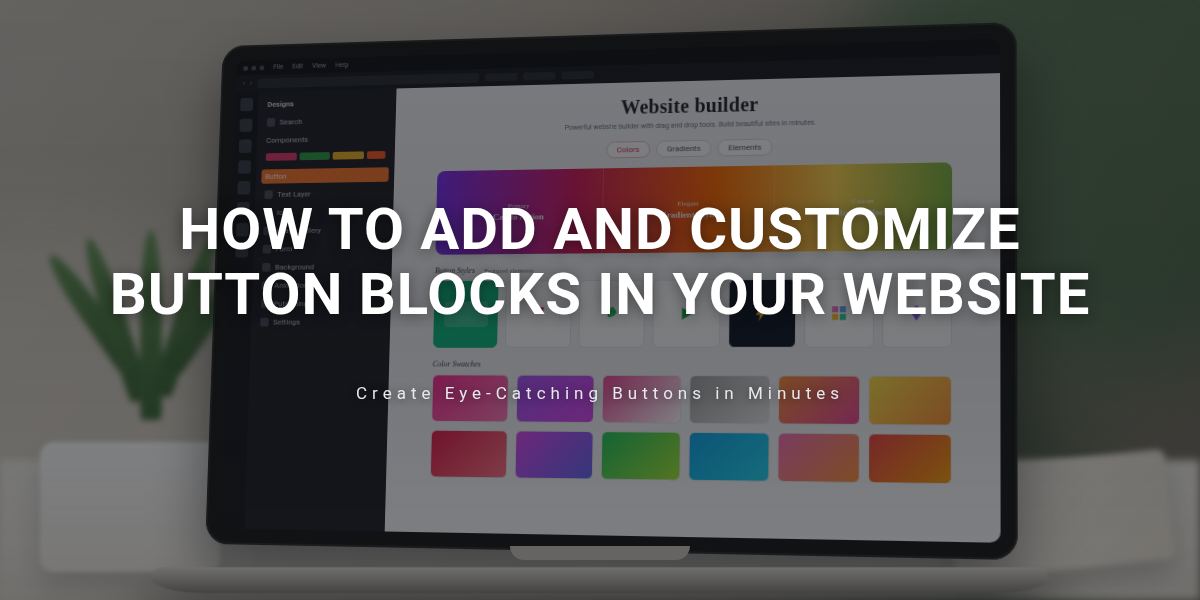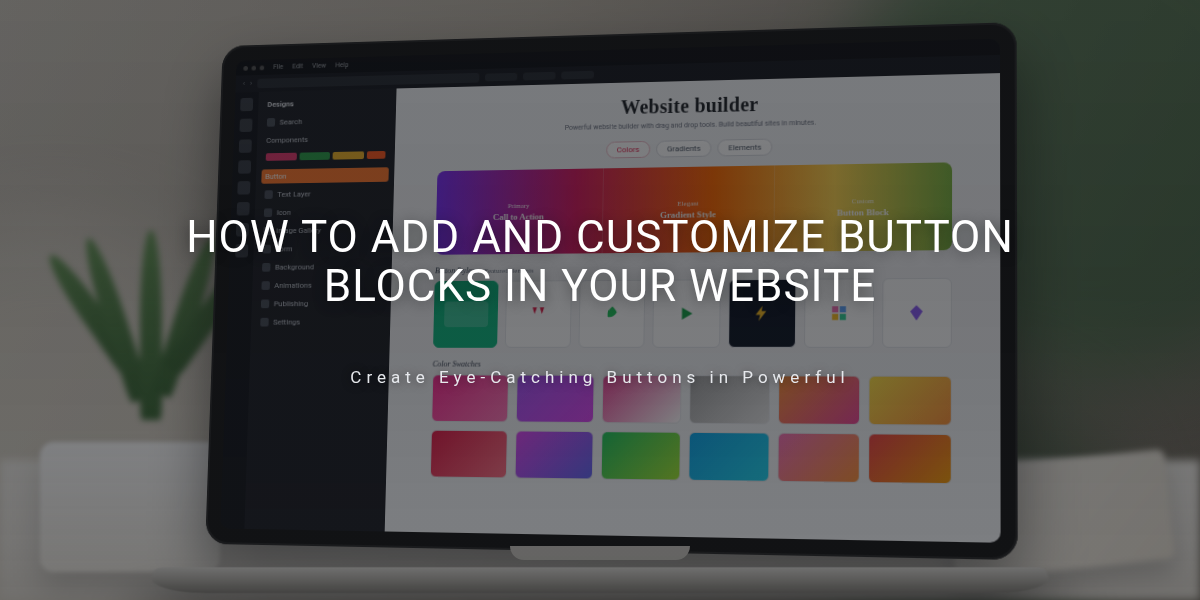--- a/index.html
+++ b/index.html
@@ -300,22 +300,22 @@
     inset: 0;
     display: flex;
     flex-direction: column;
     align-items: center;
     justify-content: center;
     color: #fff;
     text-align: center;
     padding: 0 60px;
   }
   .headline h1 {
-    font-size: 44px;
-    font-weight: 400;
+    font-size: 58px;
+    font-weight: 700;
     letter-spacing: 1px;
     line-height: 1.12;
     text-shadow: 0 2px 14px rgba(0,0,0,0.45);
     max-width: 1000px;
   }
   .headline p {
     margin-top: 56px;
     font-size: 17px;
     font-weight: 400;
     letter-spacing: 5px;
@@ -527,16 +527,16 @@
       </div>
     </div>
     <div class="laptop-notch"></div>
     <div class="laptop-base"></div>
   </div>
 
   <div class="overlay"></div>
 
   <div class="headline">
     <h1>HOW TO ADD AND CUSTOMIZE BUTTON BLOCKS IN YOUR WEBSITE</h1>
-    <p>Create Eye-Catching Buttons in Powerful</p>
+    <p>Create Eye-Catching Buttons in Minutes</p>
   </div>
 
 </div>
 
 </body></html>

